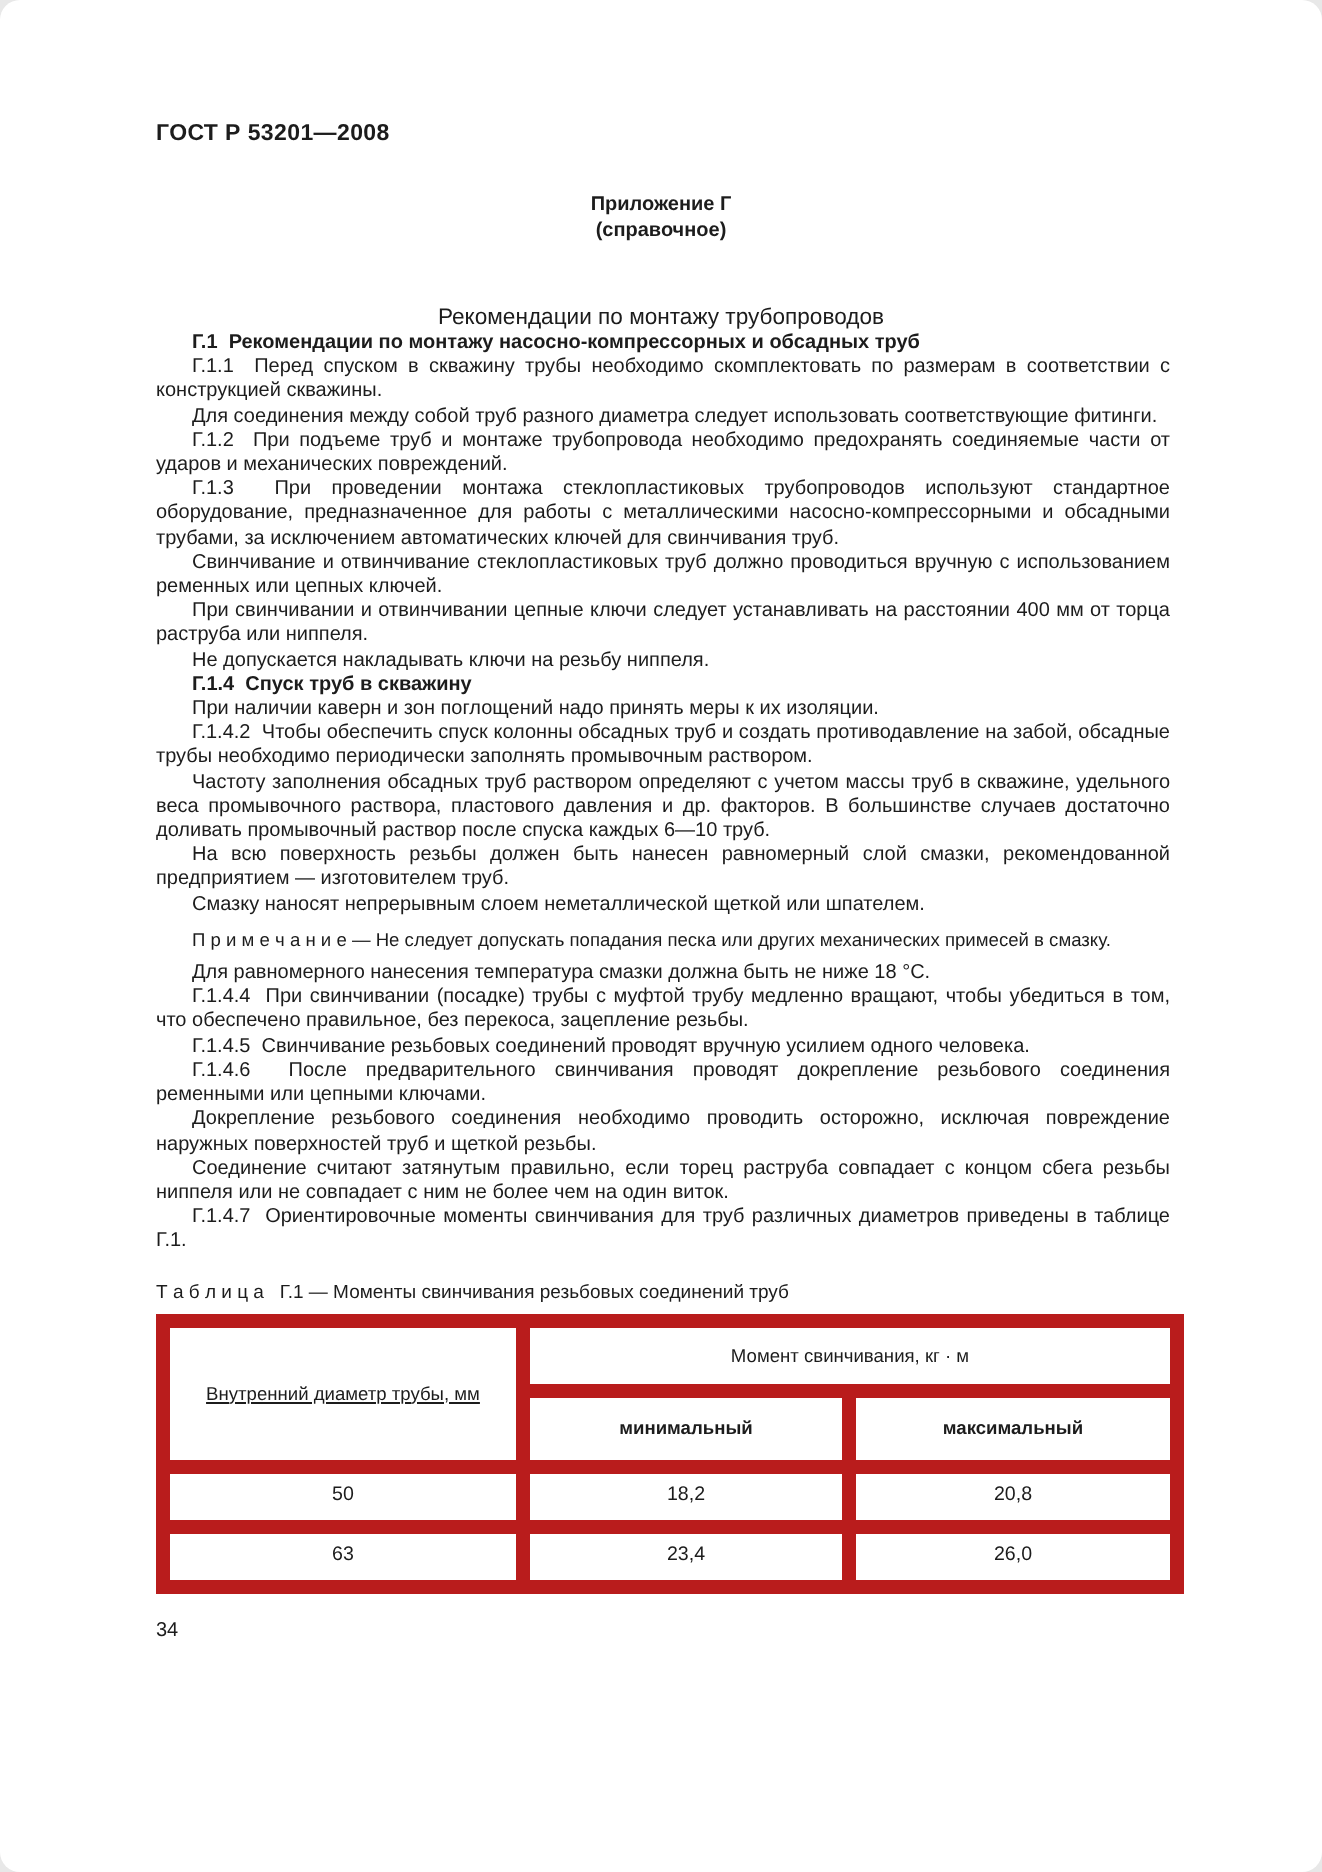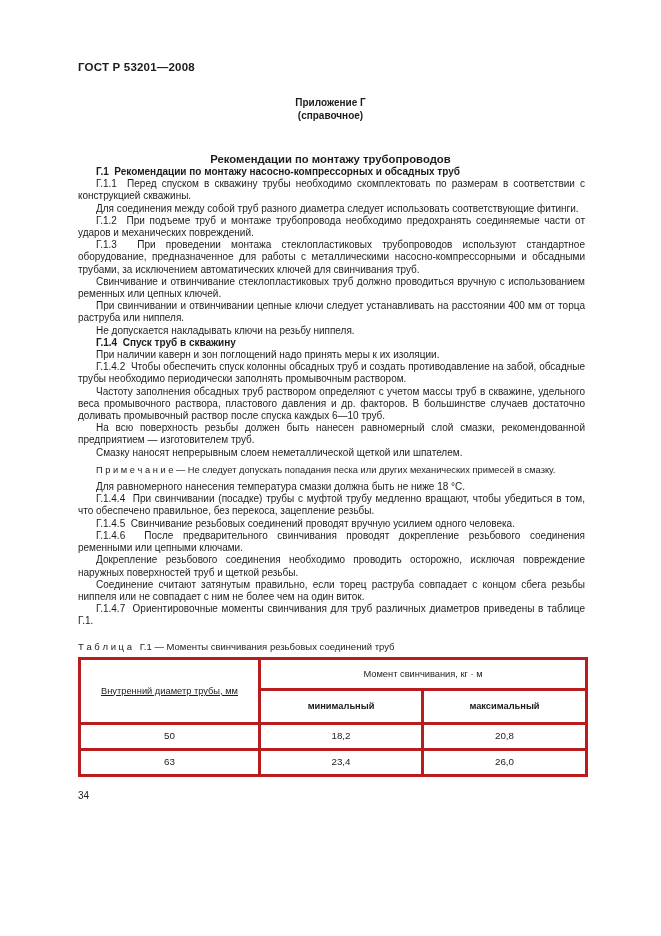--- a/index.html
+++ b/index.html
@@ -5,20 +5,21 @@
   html, body { margin:0; padding:0; background:#e8e8e8; }
   .page {
     position: relative;
     width: 661px;
     height: 936px;
     margin: 0 auto;
     background: #ffffff;
     font-family: "Liberation Sans", sans-serif;
     color: #1c1c1c;
     overflow: hidden;
+    border-radius: 10px;
   }
   .doc-number {
     position: absolute;
     top: 61px;
     left: 78px;
     font-size: 11.5px;
     font-weight: bold;
     letter-spacing: 0.2px;
   }
   .appendix {
@@ -31,21 +32,21 @@
     font-weight: bold;
     line-height: 12.5px;
   }
   .doc-title {
     position: absolute;
     top: 153px;
     left: 0;
     right: 0;
     text-align: center;
     font-size: 11.3px;
-    font-weight: bold;
+    font-weight: normal;
   }
   .body-col {
     position: absolute;
     top: 166px;
     left: 78px;
     width: 507px;
     font-size: 10px;
     line-height: 12.2px;
     text-align: justify;
   }
@@ -59,21 +60,21 @@
     margin: 13px 0 4px 0;
     font-size: 9.5px;
     text-align: left;
   }
   table.torque {
     width: 507px;
     border-collapse: collapse;
     table-layout: fixed;
   }
   table.torque td {
-    border: 3px solid #b91c1c;
+    border: 7px solid #b91c1c;
     text-align: center;
     vertical-align: middle;
     padding: 2px 6px;
   }
   td.hdr { font-size: 9.3px; }
   td.grp { height: 24px; }
   td.sub { height: 27px; font-weight: bold; }
   tr.hdr-row td { border-bottom: 2.5px solid #000; }
   td.col1 { border-bottom: 2.5px solid #000; text-decoration: underline; }
   td.data { font-size: 9.8px; height: 19px; }

